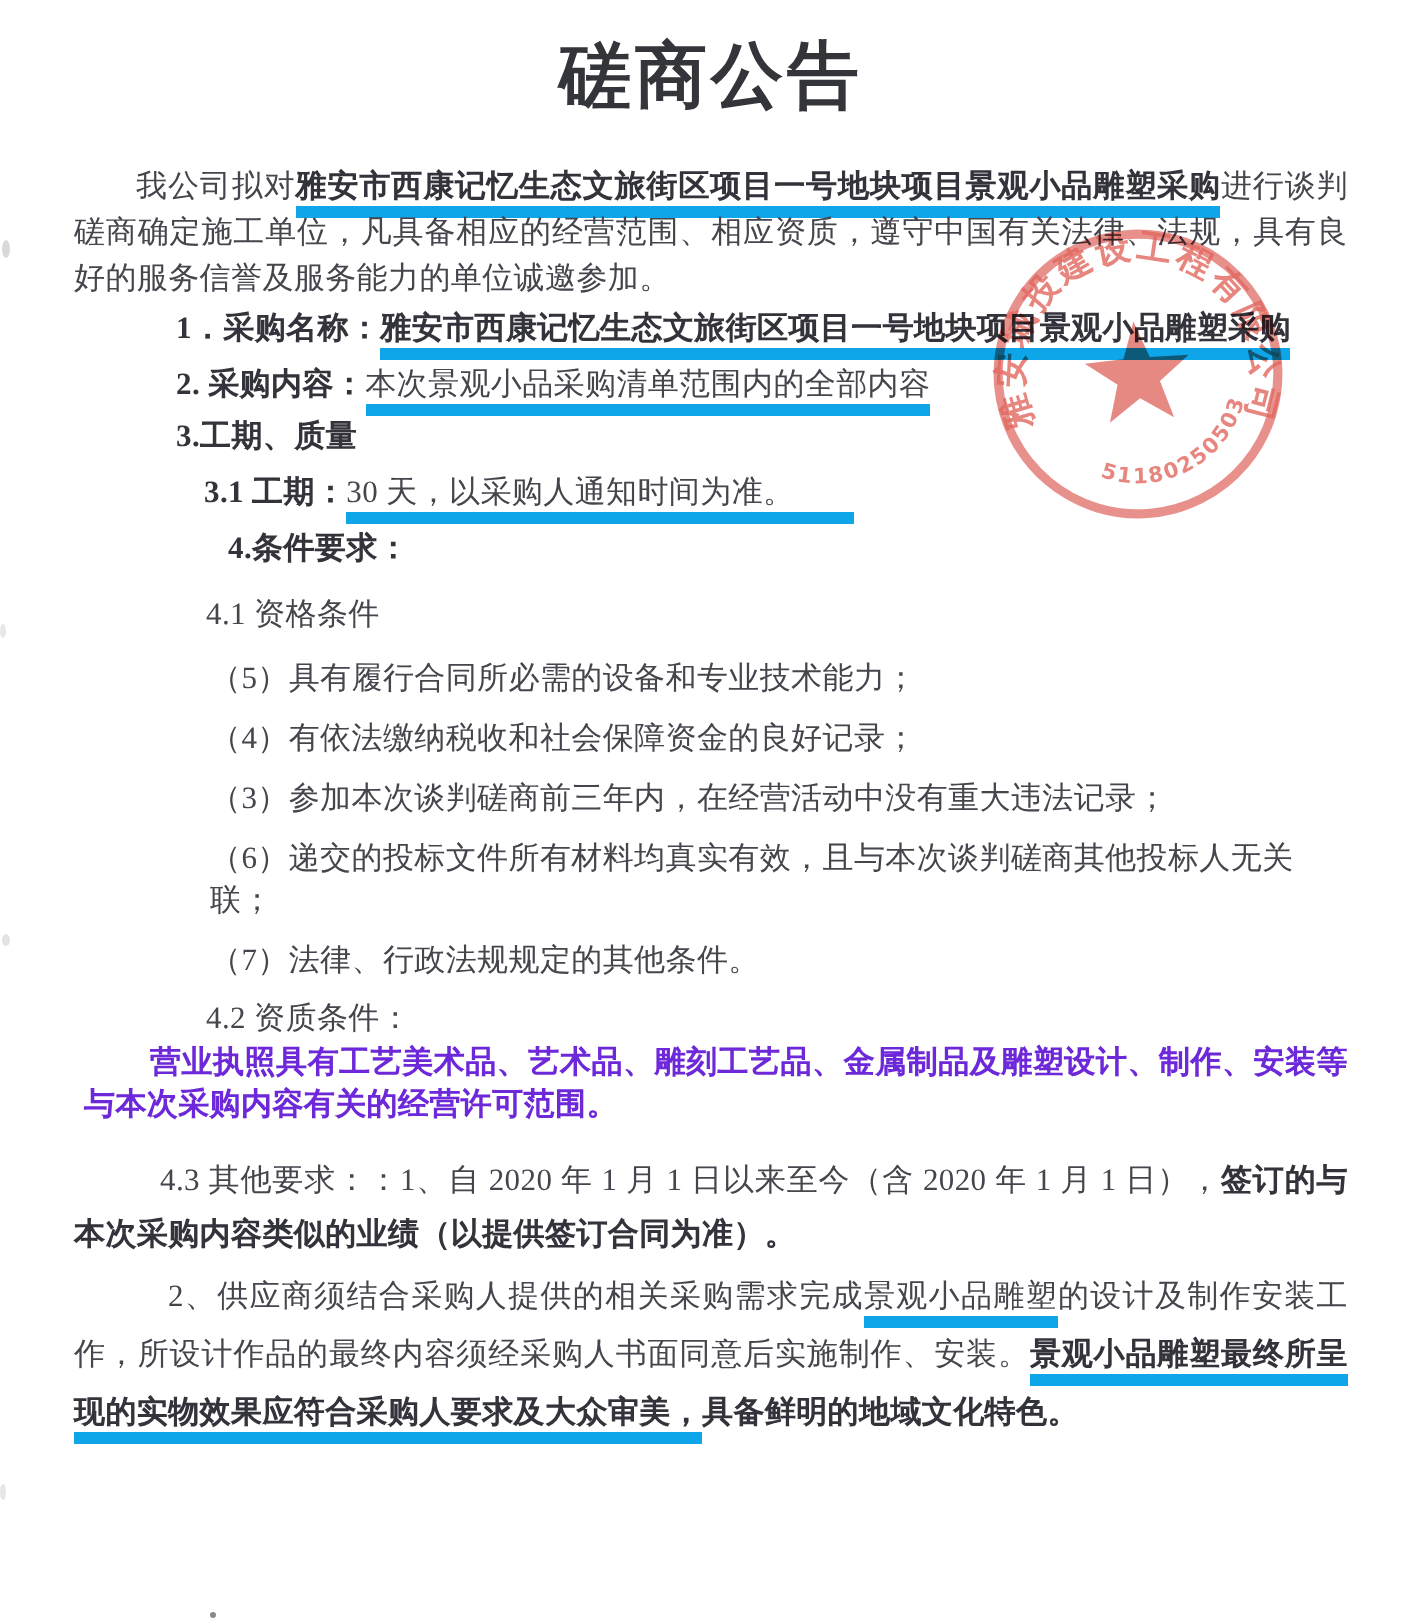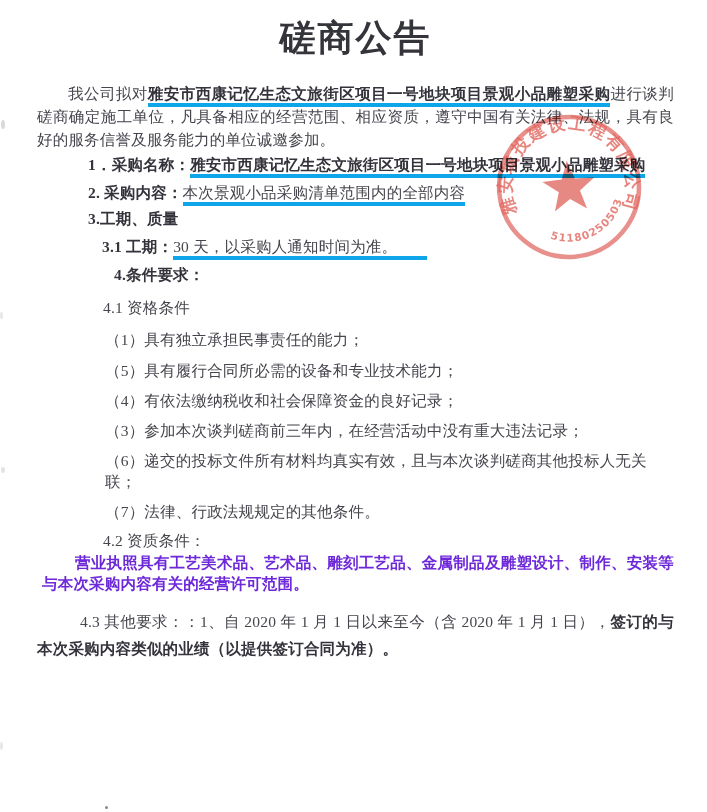--- a/index.html
+++ b/index.html
@@ -18,21 +18,21 @@
   .doc-title{
     margin:0;text-align:center;
     font-size:36px;font-weight:bold;color:#34343b;
     letter-spacing:2px;line-height:40px;
   }
   .p-intro{
     margin:24px 0 0 0;line-height:23px;
     text-align:justify;text-indent:2em;
   }
   .b{font-weight:bold;color:#33333b;}
-  .u{border-bottom:4px solid #0ea5e9;padding-bottom:1px;}
+  .u{border-bottom:6px solid #0ea5e9;padding-bottom:1px;}
   .u-ext-lg{padding-right:30px;}
   .u-ext-sm{padding-right:8px;}
   .row{line-height:22px;}
   .i-l1{margin-left:51px;}
   .i-l1b{margin-left:77px;}
   .i-l2{margin-left:65px;}
   .i-l3{margin-left:66px;}
   .i-cond{margin-left:68px;line-height:21px;}
   .mt3{margin-top:3px;}.mt4{margin-top:4px;}.mt6{margin-top:6px;}.mt8{margin-top:8px;}.mt9{margin-top:9px;}
   .mt10{margin-top:10px;}.mt11{margin-top:11px;}
@@ -77,33 +77,33 @@
 
     <div class="row i-l1 mt4"><span class="b">3.工期、质量</span></div>
 
     <div class="row i-l2 mt6"><span class="b">3.1 工期：</span><span class="u u-ext-lg">30 天，以采购人通知时间为准。</span></div>
 
 
     <div class="row i-l1b mt6"><span class="b">4.条件要求：</span></div>
 
     <div class="row i-l3 mt11">4.1 资格条件</div>
 
-    <div class="row i-cond mt10">（1）具有独立承担民事责任的能力；</div>
     <div class="row i-cond mt10">（5）具有履行合同所必需的设备和专业技术能力；</div>
     <div class="row i-cond mt9">（4）有依法缴纳税收和社会保障资金的良好记录；</div>
     <div class="row i-cond mt9">（3）参加本次谈判磋商前三年内，在经营活动中没有重大违法记录；</div>
     <div class="row i-cond mt9">（6）递交的投标文件所有材料均真实有效，且与本次谈判磋商其他投标人无关联；</div>
     <div class="row i-cond mt9">（7）法律、行政法规规定的其他条件。</div>
 
     <div class="row i-l3 mt8">4.2 资质条件：</div>
 
     <p class="p-cred">营业执照具有工艺美术品、艺术品、雕刻工艺品、金属制品及雕塑设计、制作、安装等与本次采购内容有关的经营许可范围。</p>
 
     <p class="p-other"><span>4.3 其他要求：：1、自 2020 年 1 月 1 日以来至今（含 2020 年 1 月 1 日），</span><span class="b">签订的与本次采购内容类似的业绩（以提供签订合同为准）。</span></p>
 
+    <p class="p-supplier"><span>2、供应商须结合采购人提供的相关采购需求完成</span><span class="u">景观小品雕塑</span><span>的设计及制作安装工作，所设计作品的最终内容须经采购人书面同意后实施制作、安装。</span><span class="b u">景观小品雕塑最终所呈现的实物效果应符合采购人要求及大众审美，</span><span class="b">具备鲜明的地域文化特色。</span></p>
 
   </div>
 
   <svg class="stamp" viewBox="0 0 150 150" xmlns="http://www.w3.org/2000/svg">
     <defs>
       <path id="arcTop" d="M 25.6,103.5 A 57,57 0 1 1 124.4,103.5" fill="none"></path>
       <path id="arcBottom" d="M 24.3,93.5 A 54,54 0 0 0 125.7,93.5" fill="none"></path>
     </defs>
     <circle cx="75" cy="75" r="69" fill="none" stroke-width="4.5" stroke-opacity="0.72" stroke="#dd564e"></circle>
     <polygon points="75,49 81.5,67.1 100.7,67.7 85.5,79.4 90.9,97.8 75,87 59.1,97.8 64.5,79.4 49.3,67.7 68.5,67.1" fill-opacity="0.78" fill="#dd564e"></polygon>

